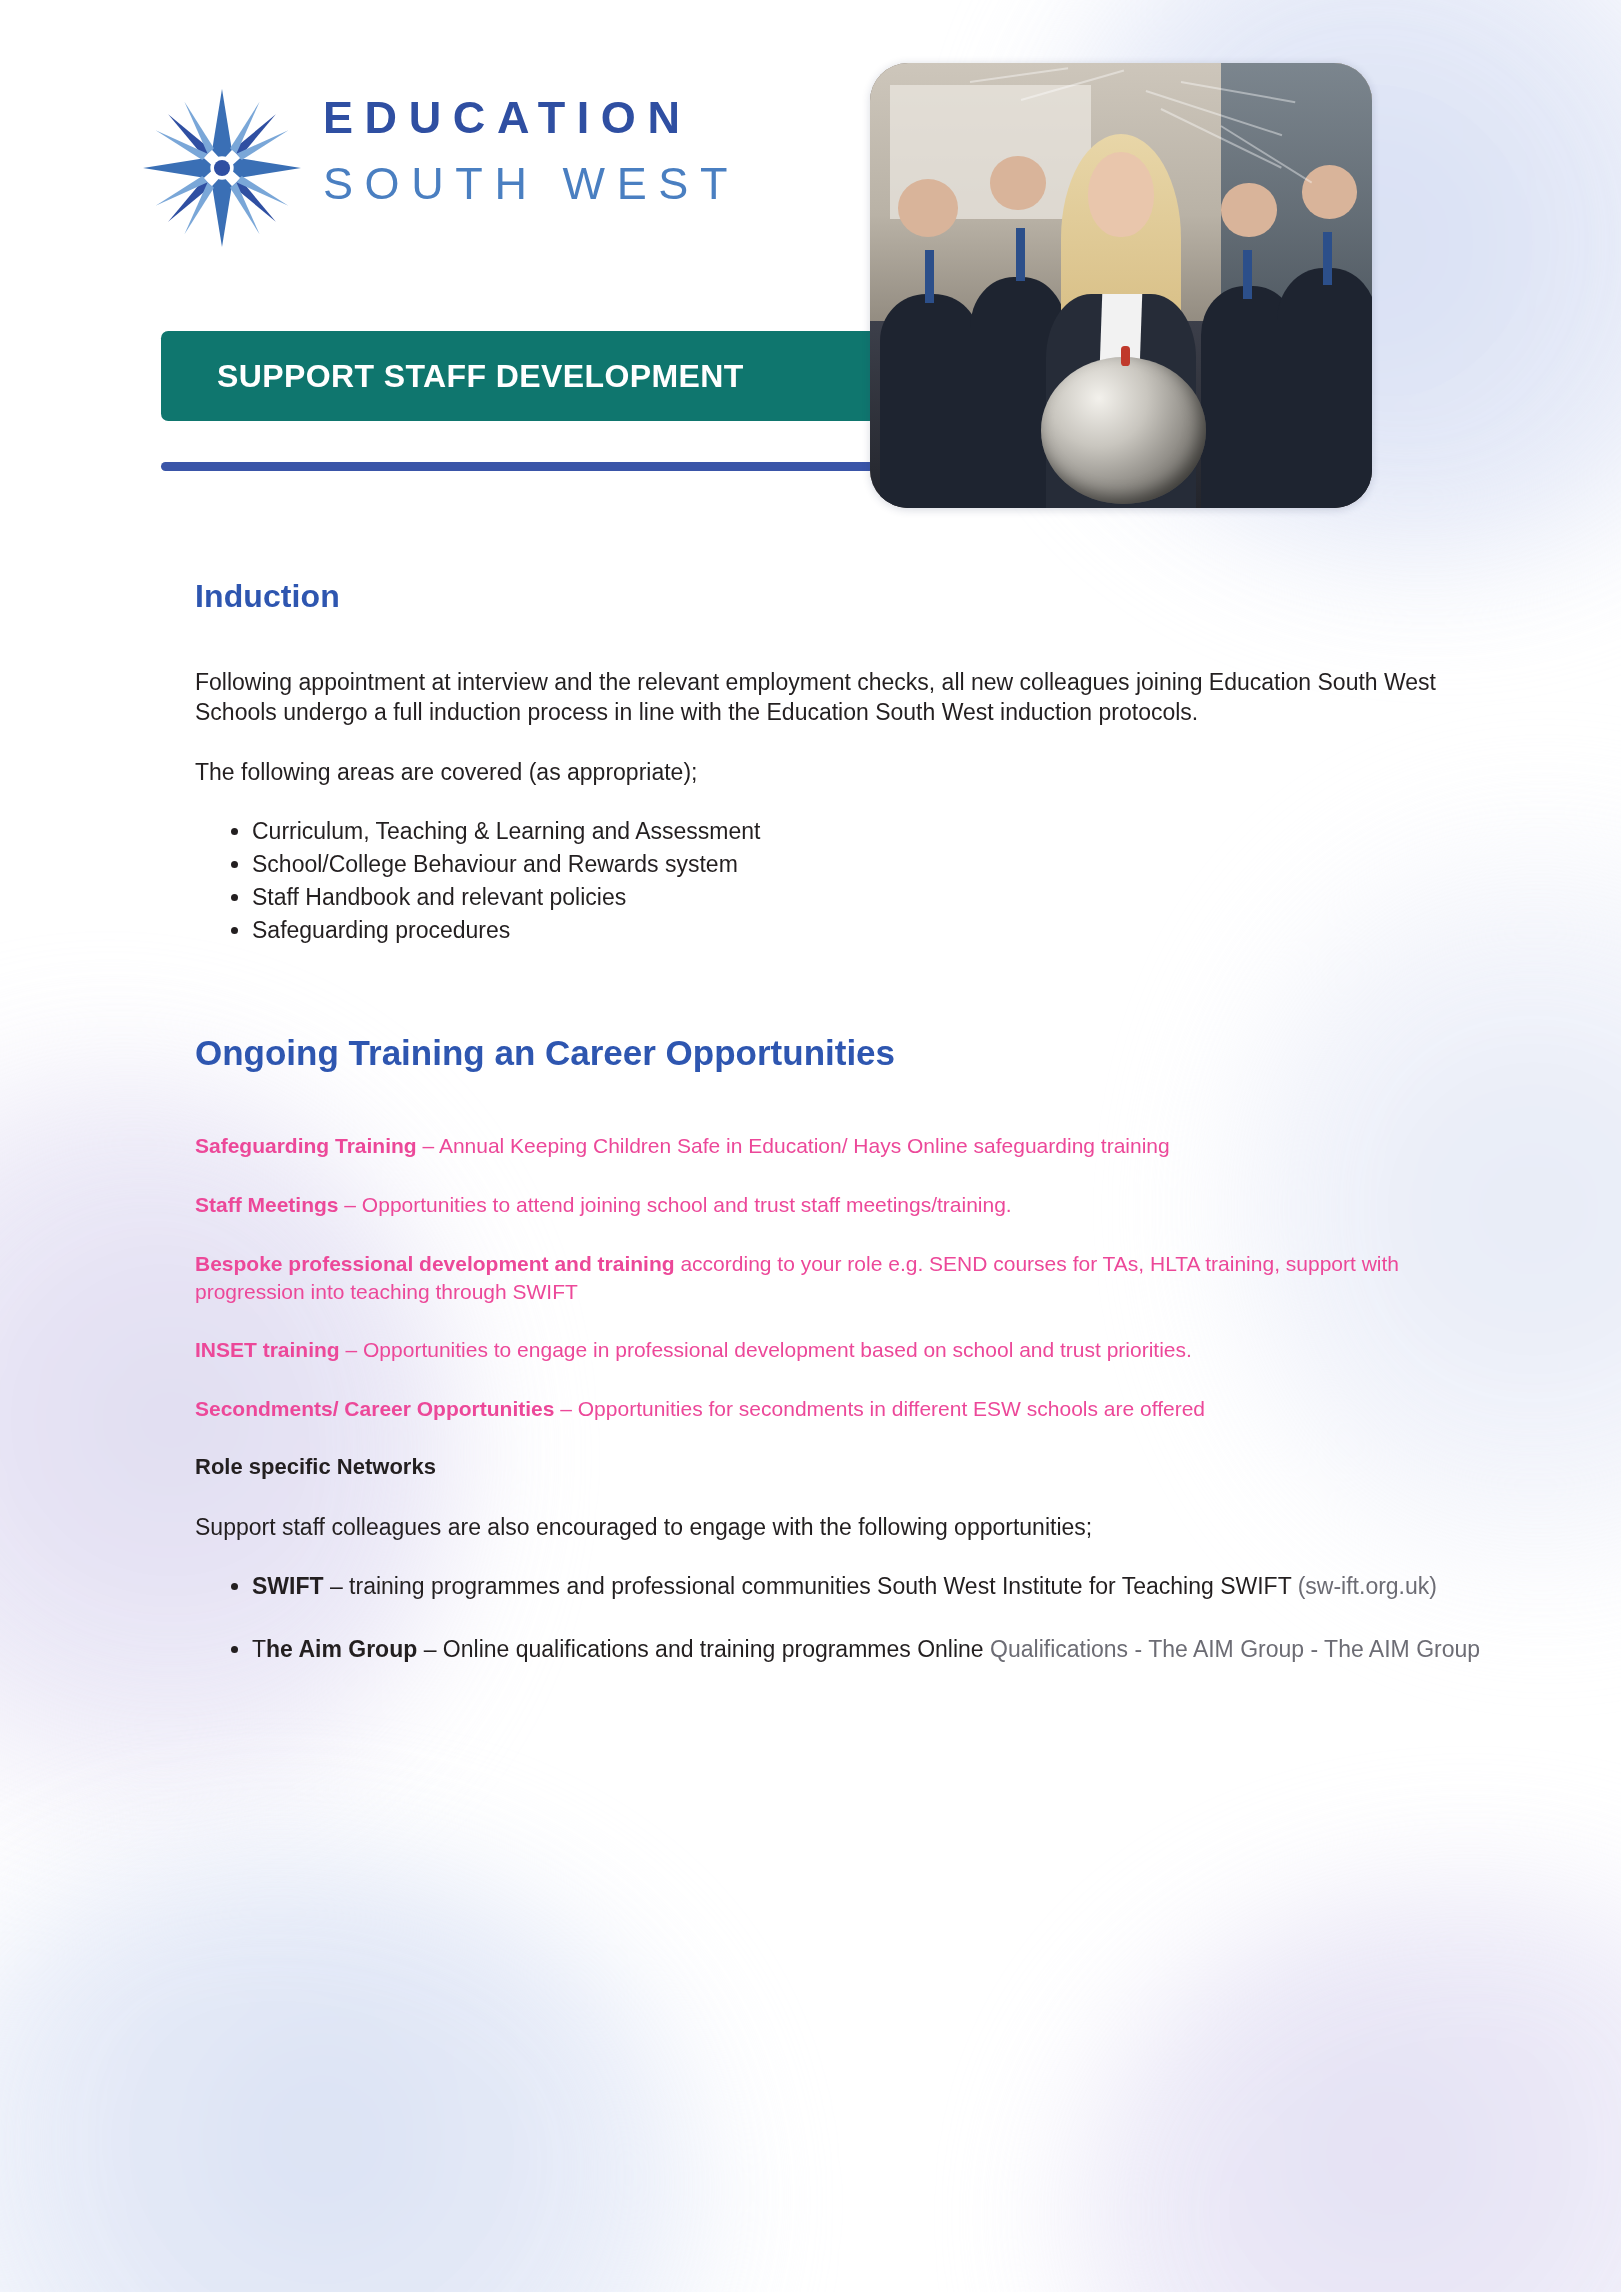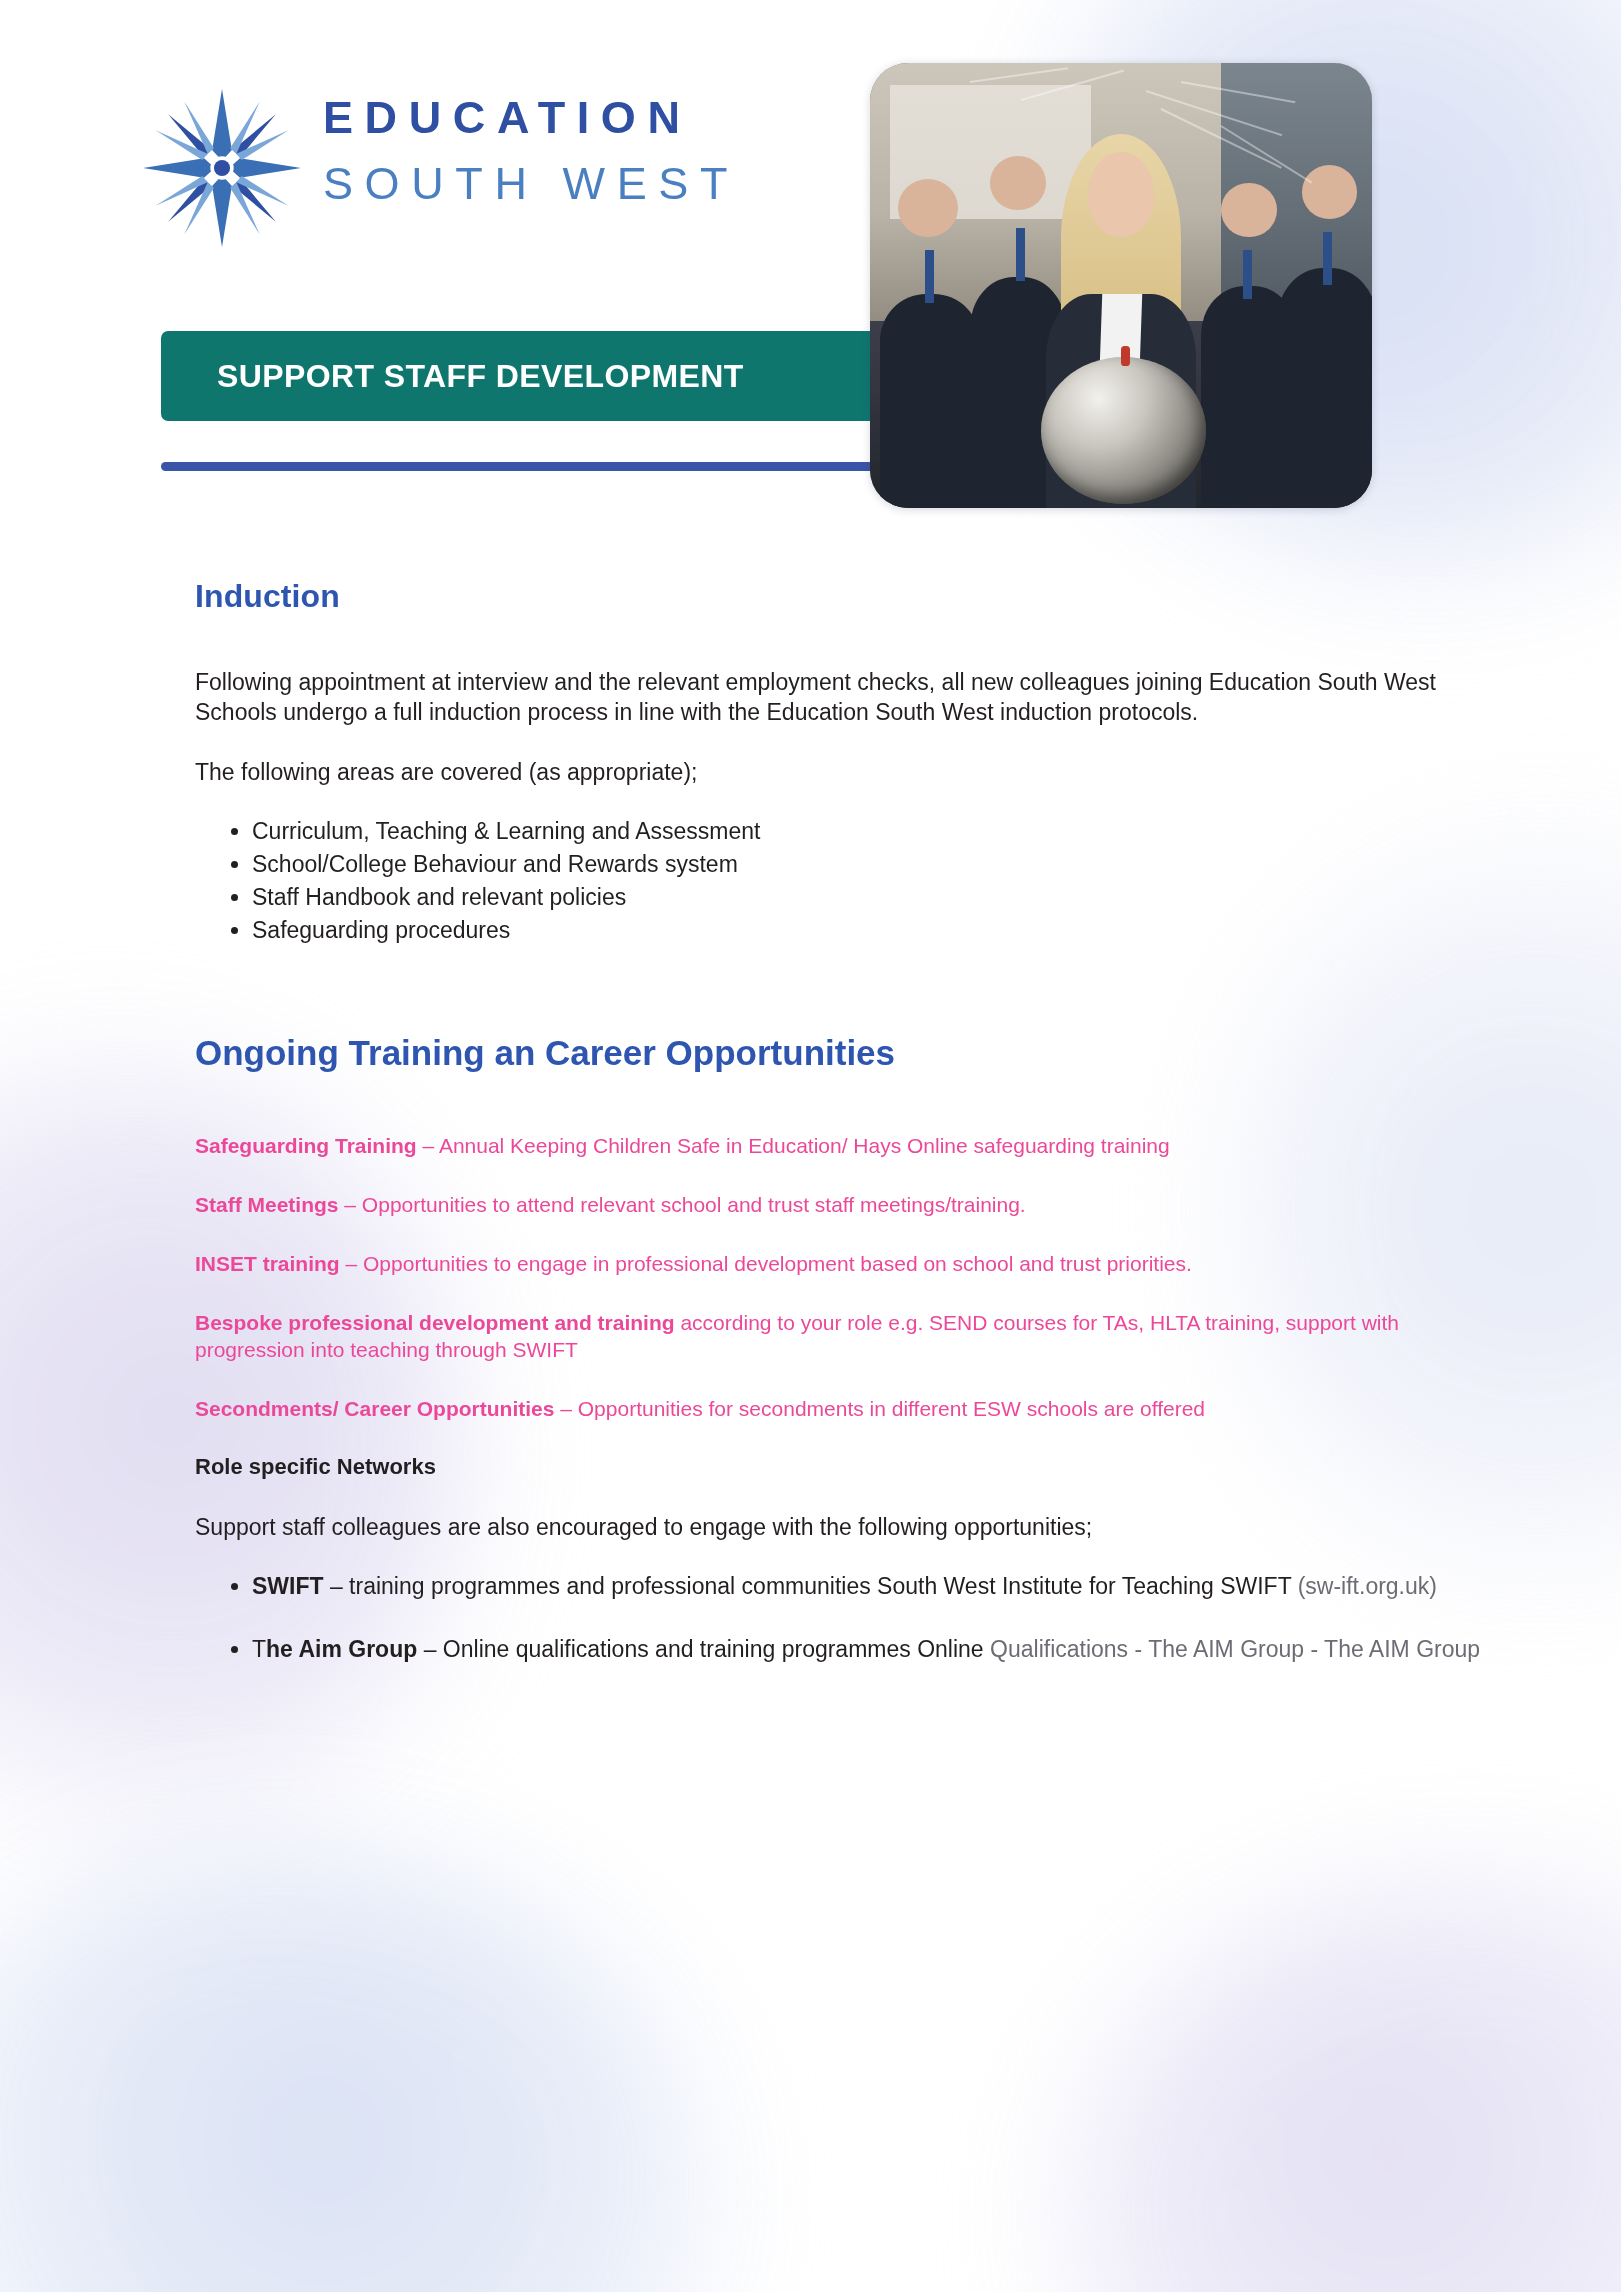--- a/index.html
+++ b/index.html
@@ -414,27 +414,27 @@
 
     <div class="block-gap-1"></div>
 
     <h2 class="sub-head">Ongoing Training an Career Opportunities</h2>
 
     <div class="training-list">
       <p class="training-item">
         <b>Safeguarding Training</b><span> – Annual Keeping Children Safe in Education/ Hays Online safeguarding training</span>
       </p>
       <p class="training-item">
-        <b>Staff Meetings</b><span> – Opportunities to attend relevant school and trust staff meetings/training.</span>
+        <b>Staff Meetings</b><span> – Opportunities to attend joining school and trust staff meetings/training.</span>
+      </p>
+      <p class="training-item">
+        <b>Bespoke professional development and training</b><span> according to your role e.g. SEND courses for TAs, HLTA training, support with progression into teaching through SWIFT</span>
       </p>
       <p class="training-item">
         <b>INSET training</b><span> – Opportunities to engage in professional development based on school and trust priorities.</span>
-      </p>
-      <p class="training-item">
-        <b>Bespoke professional development and training</b><span> according to your role e.g. SEND courses for TAs, HLTA training, support with progression into teaching through SWIFT</span>
       </p>
       <p class="training-item">
         <b>Secondments/ Career Opportunities</b><span> – Opportunities for secondments in different ESW schools are offered</span>
       </p>
     </div>
 
     <p class="role-head">Role specific Networks</p>
 
     <p class="body-text">Support staff colleagues are also encouraged to engage with the following opportunities;</p>
 

